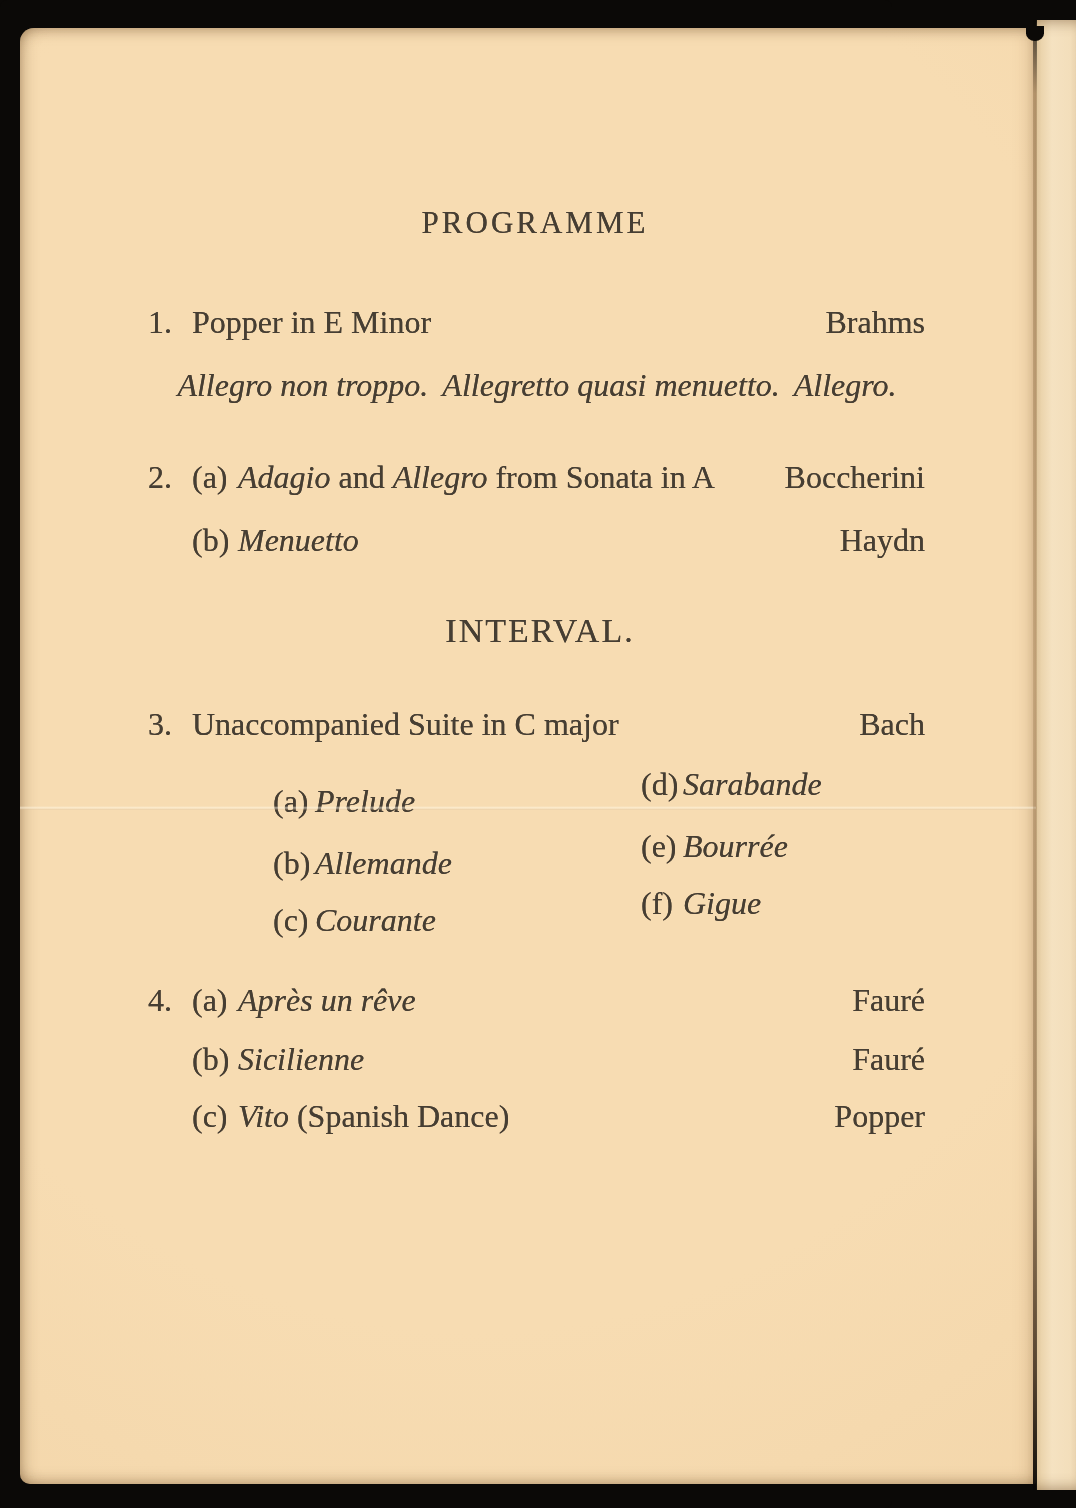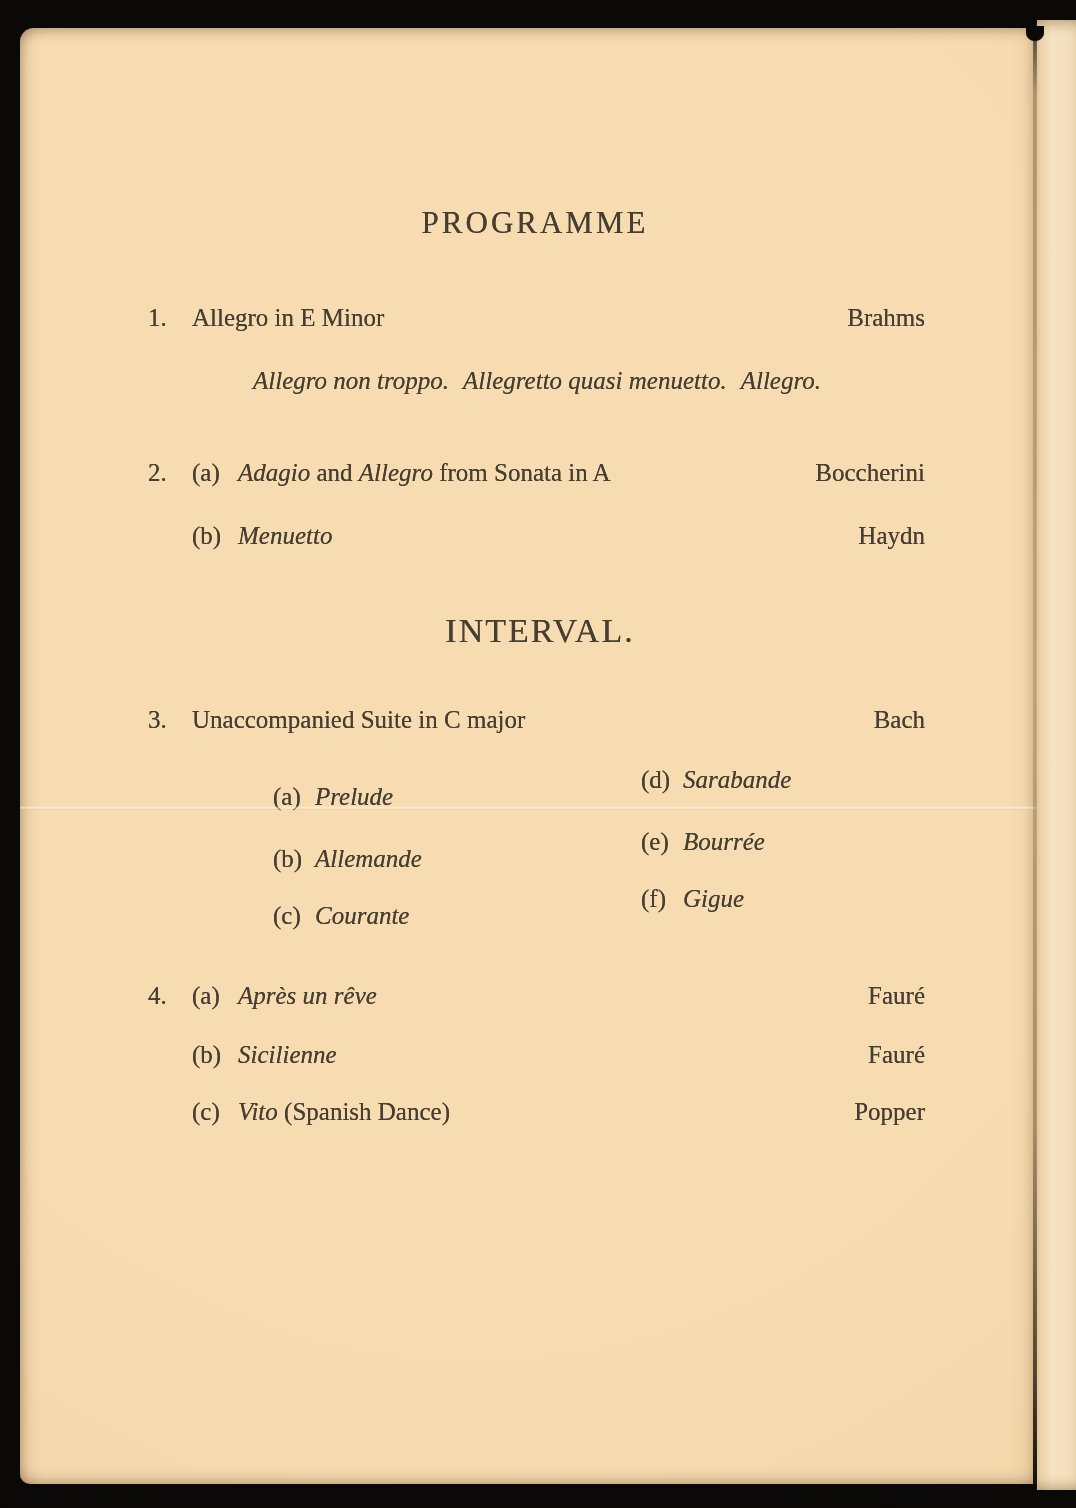--- a/index.html
+++ b/index.html
@@ -82,21 +82,21 @@
       rgba(255, 248, 230, 0.55) 45%,
       rgba(170, 130, 85, 0.15) 100%);
     pointer-events: none;
   }
 
   
   .row {
     position: absolute;
     left: 0;
     right: 0;
-    font-size: 25px;
+    font-size: 32px;
     line-height: 1.2;
     text-shadow: 0 0 0.6px rgba(62, 52, 40, 0.85);
     white-space: nowrap;
   }
   .row-center { text-align: center; }
   .num {
     position: absolute;
     left: 128px;
   }
   .body-text {
@@ -145,21 +145,21 @@
 <body>
 
 <div class="stage">
 
   <div class="paper">
 
     <div class="row row-center title-row">PROGRAMME</div>
 
     <div class="row" style="top:275px">
       <span class="num">1.</span>
-      <span class="body-text">Allegro in E Minor</span>
+      <span class="body-text">Popper in E Minor</span>
       <span class="composer">Brahms</span>
     </div>
     <div class="row row-center movements-row">
       <span>Allegro non troppo.</span><span class="gap">Allegretto quasi menuetto.</span><span class="gap">Allegro.</span>
     </div>
 
     <div class="row" style="top:430px">
       <span class="num">2.</span>
       <span class="body-text"><span class="sub-label">(a)</span><span class="it">Adagio</span><span> and </span><span class="it">Allegro</span><span> from Sonata in A</span></span>
       <span class="composer">Boccherini</span>

